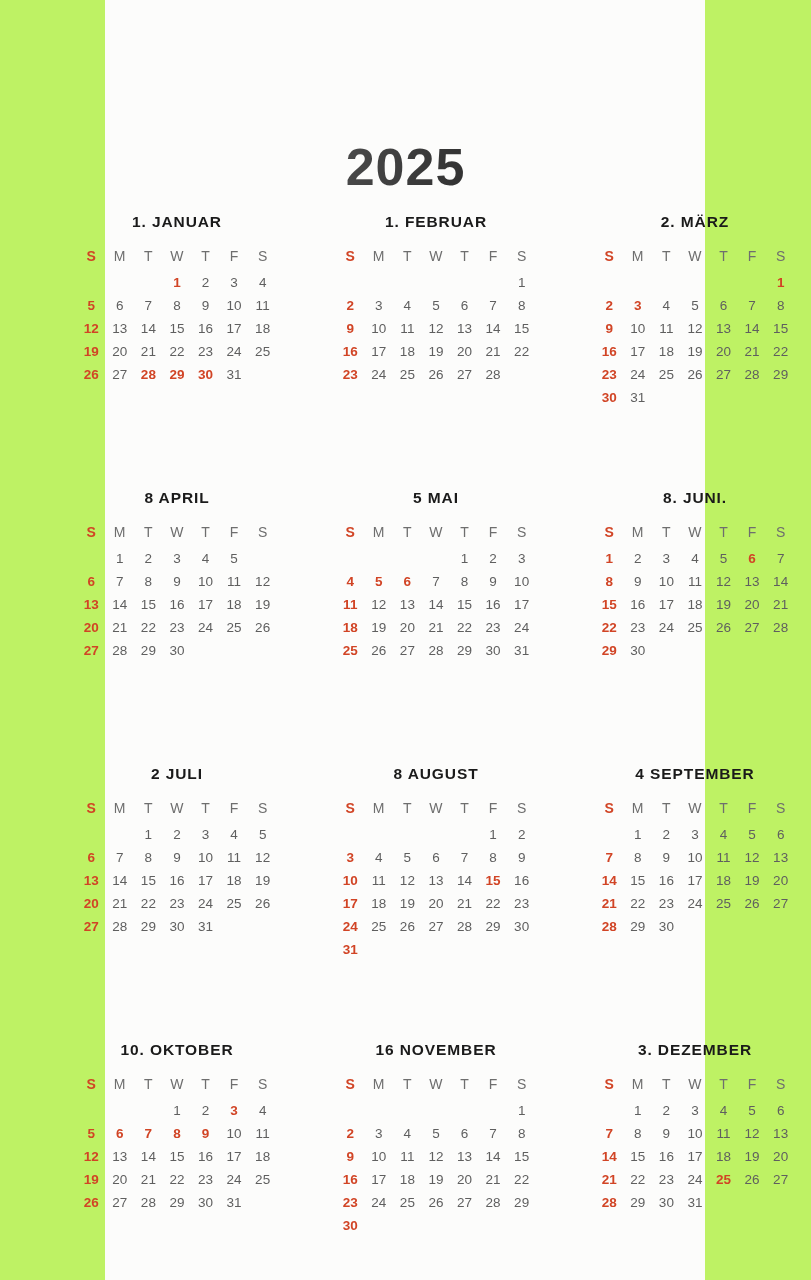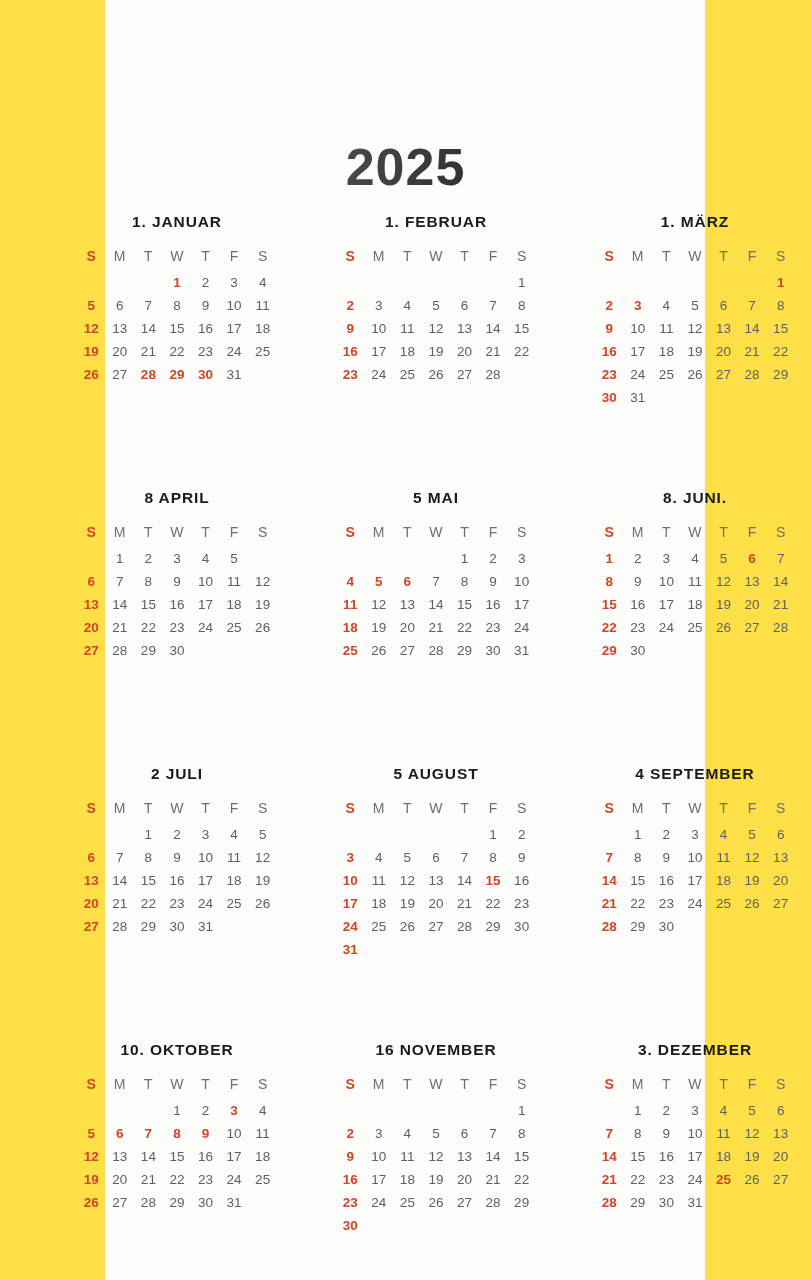--- a/index.html
+++ b/index.html
@@ -10,21 +10,21 @@
     height: 1280px;
     background: #ffffff;
     font-family: "Liberation Sans", "DejaVu Sans", sans-serif;
     overflow: hidden;
   }
 
   .page {
     position: relative;
     width: 811px;
     height: 1280px;
-    background: #fde047;
+    background: #bef264;
   }
 
   
   .panel-wash {
     position: absolute;
     left: 105px;
     top: 0;
     width: 600px;
     height: 1280px;
     background: #fcfcfb;
@@ -256,21 +256,21 @@
           <div class="day empty"></div>
           <div class="day empty"></div>
           <div class="day empty"></div>
           <div class="day empty"></div>
           <div class="day empty"></div>
           <div class="day empty"></div>
           <div class="day empty"></div>
         </div>
       </div>
       <div class="month">
-        <div class="month-title">1. MÄRZ</div>
+        <div class="month-title">2. MÄRZ</div>
         <div class="weekdays">
           <div class="wd sun">S</div>
           <div class="wd">M</div>
           <div class="wd">T</div>
           <div class="wd">W</div>
           <div class="wd">T</div>
           <div class="wd">F</div>
           <div class="wd">S</div>
         </div>
         <div class="week-row">
@@ -586,21 +586,21 @@
           <div class="day empty"></div>
           <div class="day empty"></div>
           <div class="day empty"></div>
           <div class="day empty"></div>
           <div class="day empty"></div>
           <div class="day empty"></div>
           <div class="day empty"></div>
         </div>
       </div>
       <div class="month">
-        <div class="month-title">5 AUGUST</div>
+        <div class="month-title">8 AUGUST</div>
         <div class="weekdays">
           <div class="wd sun">S</div>
           <div class="wd">M</div>
           <div class="wd">T</div>
           <div class="wd">W</div>
           <div class="wd">T</div>
           <div class="wd">F</div>
           <div class="wd">S</div>
         </div>
         <div class="week-row">

